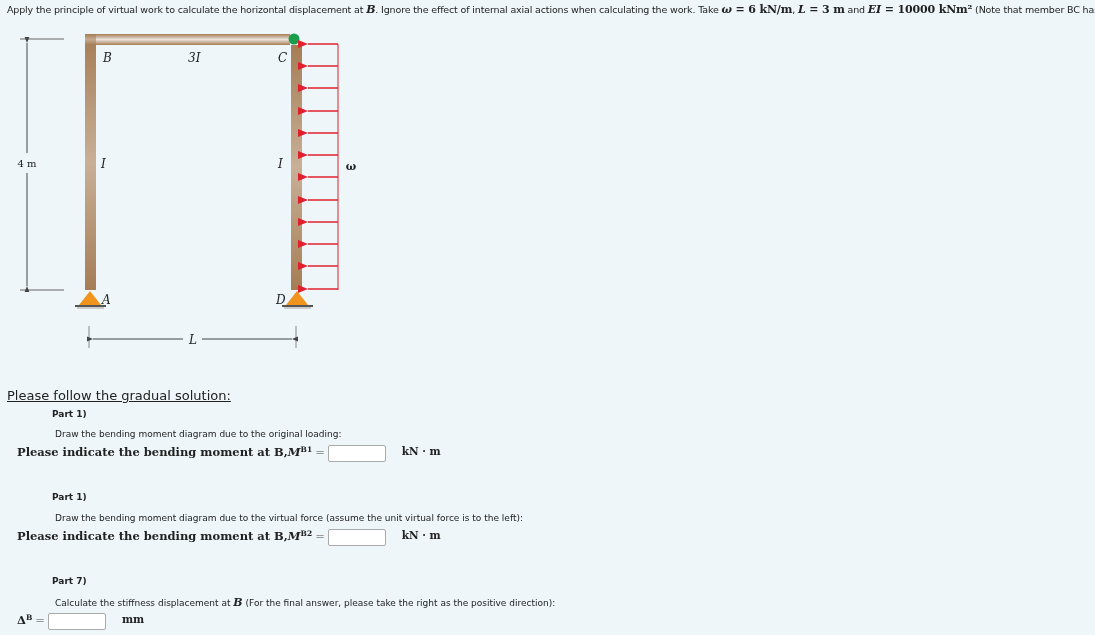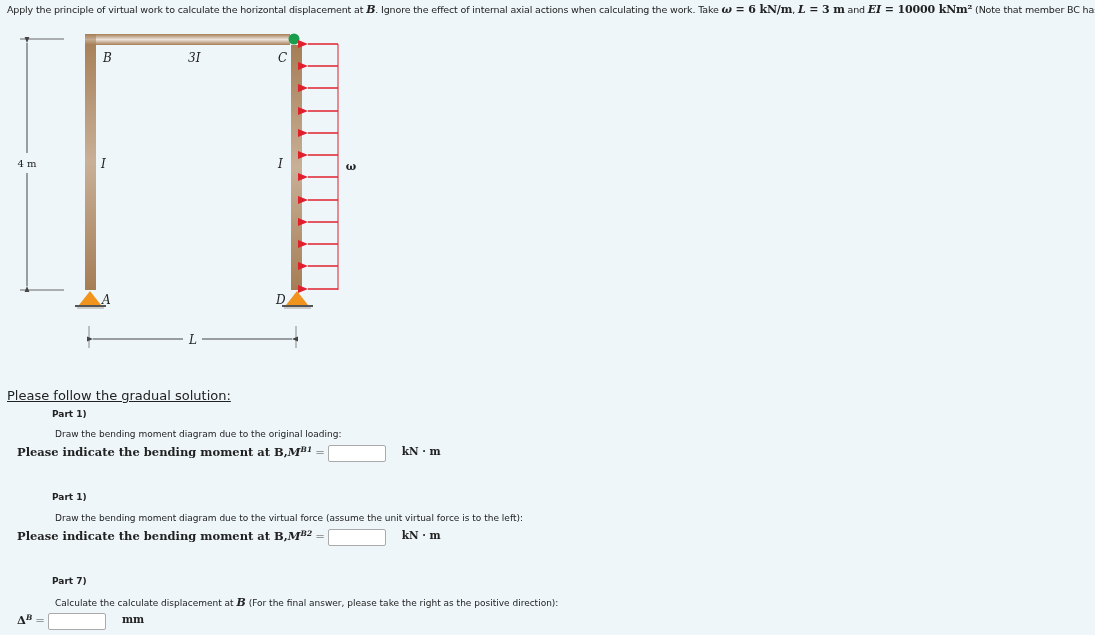--- a/index.html
+++ b/index.html
@@ -25,21 +25,21 @@
   .q-row {
     position:absolute; left:17px; display:flex; align-items:flex-start;
     font-family:"DejaVu Serif", serif; font-size:11.5px; font-weight:bold; white-space:nowrap;
   }
   .q-row .eq { color:#999; font-weight:normal; margin:0 3px; }
   .q-row input {
     width:58px; height:17px; border:1px solid #aaa; background:#fff;
     border-radius:2px; padding:0 2px; box-sizing:border-box;
   }
   .q-row .unit { margin-left:16px; font-size:10.5px; }
-  .sub { font-size:7.5px; font-style:italic; vertical-align:-2px; }
+  .sub { font-size:7.5px; vertical-align:-2px; }
 </style>
 </head>
 <body>
 
 <div class="intro">
   <span>Apply the principle of virtual work to calculate the horizontal displacement at </span><span class="mathi">B</span><span>. Ignore the effect of internal axial actions when calculating the work. Take </span><span class="mathi">ω</span><span class="math"> = 6 kN/m</span>, <span class="mathi">L</span><span class="math"> = 3 m</span><span> and </span><span class="mathi">EI</span><span class="math"> = 10000 kNm²</span><span> (Note that member BC has a stiffness of </span>
 </div>
 
 <svg class="diagram" width="380" height="325" viewBox="0 0 380 325">
   <defs>
@@ -150,21 +150,21 @@
   <span>Please indicate the bending moment at B, </span>
   <span style="font-style:italic">M</span>
     <span class="sub">B2</span>
   <span class="eq">=</span>
   <input type="text" value="" style="">
   <span class="unit">kN · m</span>
 </div>
 
 <div class="part-h" style="top:576px">Part 7)</div>
 <div class="part-d" style="top:596px">
-  <span>Calculate the calculate displacement at </span><span class="mathi">B</span><span> (For the final answer, please take the right as the positive direction):</span>
+  <span>Calculate the stiffness displacement at </span><span class="mathi">B</span><span> (For the final answer, please take the right as the positive direction):</span>
 </div>
 <div class="q-row" style="top:613px">
   <span>Δ</span>
     <span class="sub">B</span>
   <span class="eq">=</span>
   <input type="text" value="" style="">
   <span class="unit">mm</span>
 </div>
 
 </body></html>

